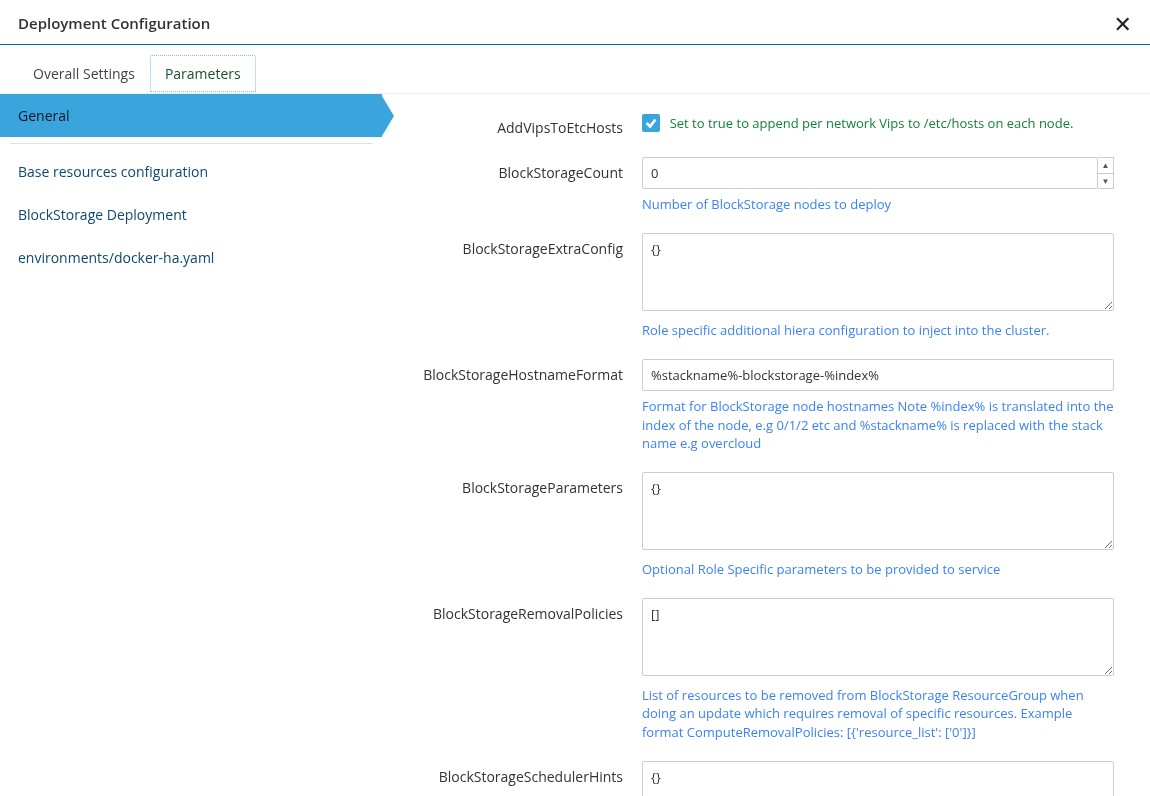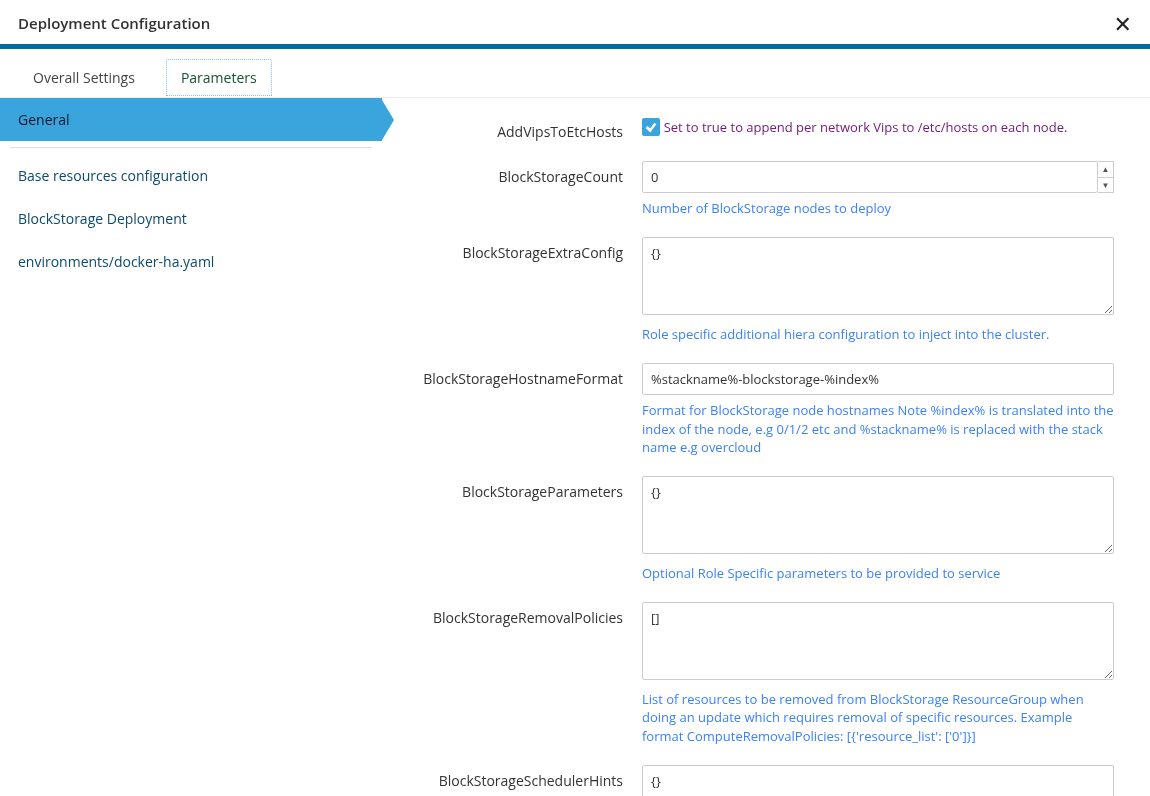--- a/index.html
+++ b/index.html
@@ -10,37 +10,37 @@
     background: #fff;
     width: 1150px;
     height: 796px;
     overflow: hidden;
   }
   .modal-header {
     display: flex;
     justify-content: space-between;
     align-items: center;
     padding: 12px 18px 10px 18px;
-    border-bottom: 5px solid #0369a1;
+    border-bottom: 1px solid #0369a1;
   }
   .modal-title {
     font-weight: 600;
     font-size: 15px;
     color: #333;
   }
   .close-btn {
     font-size: 22px;
     color: #222;
     cursor: pointer;
     line-height: 1;
     font-weight: 300;
   }
   .tabs {
     display: flex;
-    gap: 16px;
+    gap: 0;
     padding: 10px 18px 0 18px;
     border-bottom: 1px solid transparent;
     margin-bottom: 0;
   }
   .tab {
     padding: 8px 14px;
     font-size: 14px;
     color: #444;
     cursor: pointer;
     border: 1px solid transparent;
@@ -113,22 +113,23 @@
     flex: 1;
     max-width: 472px;
   }
   .help-text {
     color: #3b82f6;
     font-size: 13px;
     margin-top: 6px;
     line-height: 1.4;
   }
   .inline-help {
-    color: #701a75;
+    color: #15803d;
     font-size: 13px;
+    margin-left: 6px;
     vertical-align: middle;
   }
   input[type="text"], input[type="number"], textarea {
     width: 100%;
     border: 1px solid #ccc;
     border-radius: 2px;
     padding: 6px 8px;
     font-size: 13px;
     font-family: inherit;
     color: #333;

